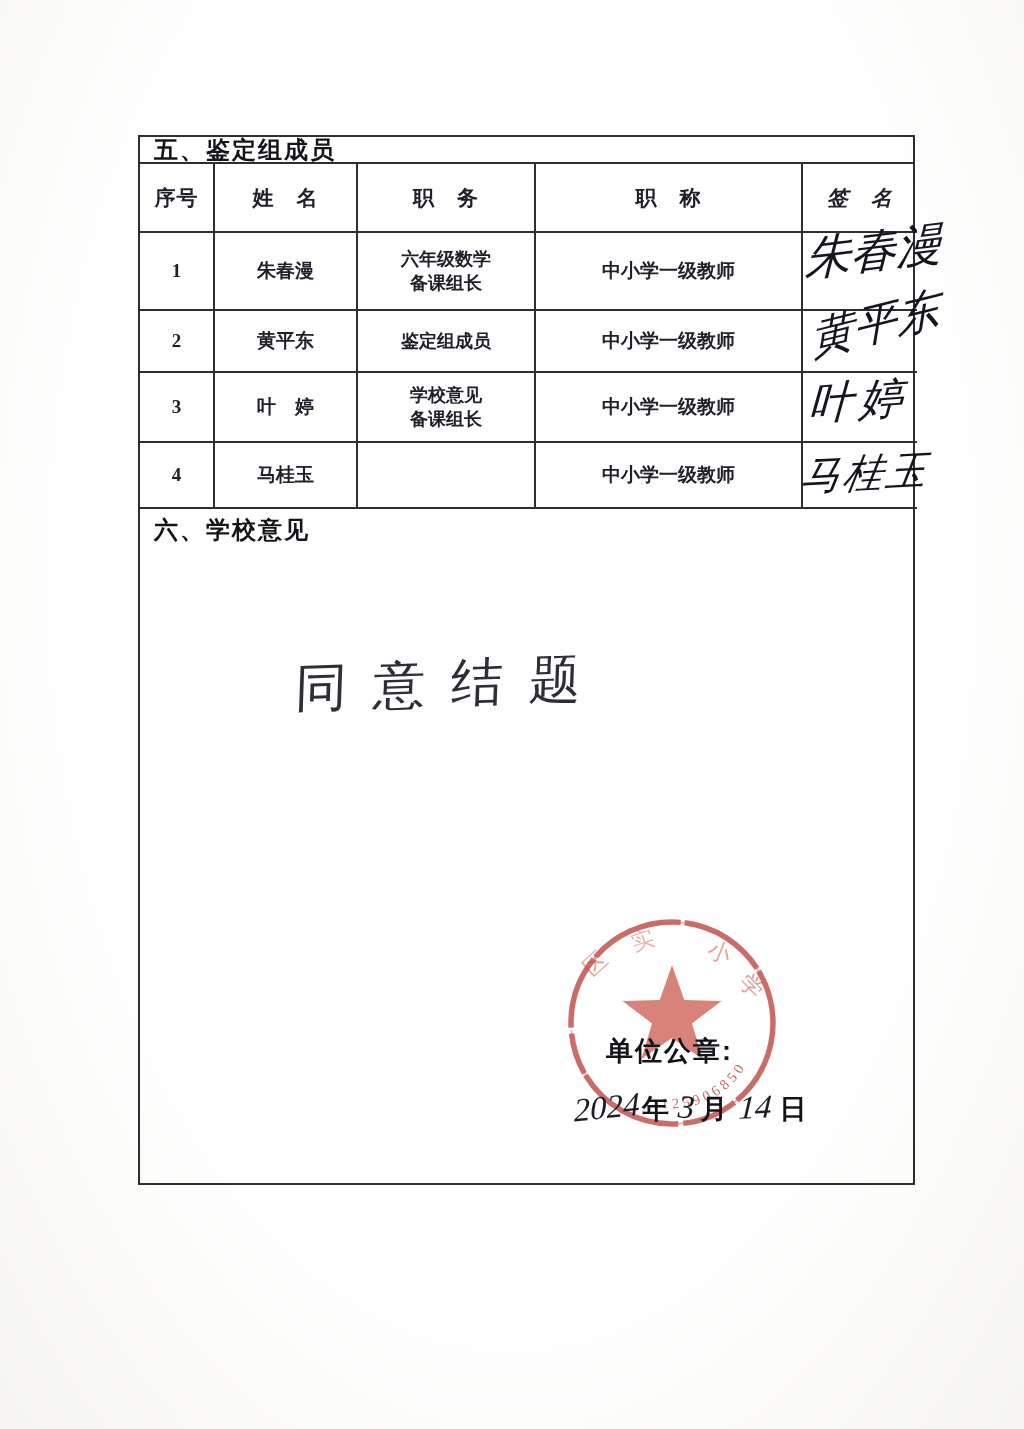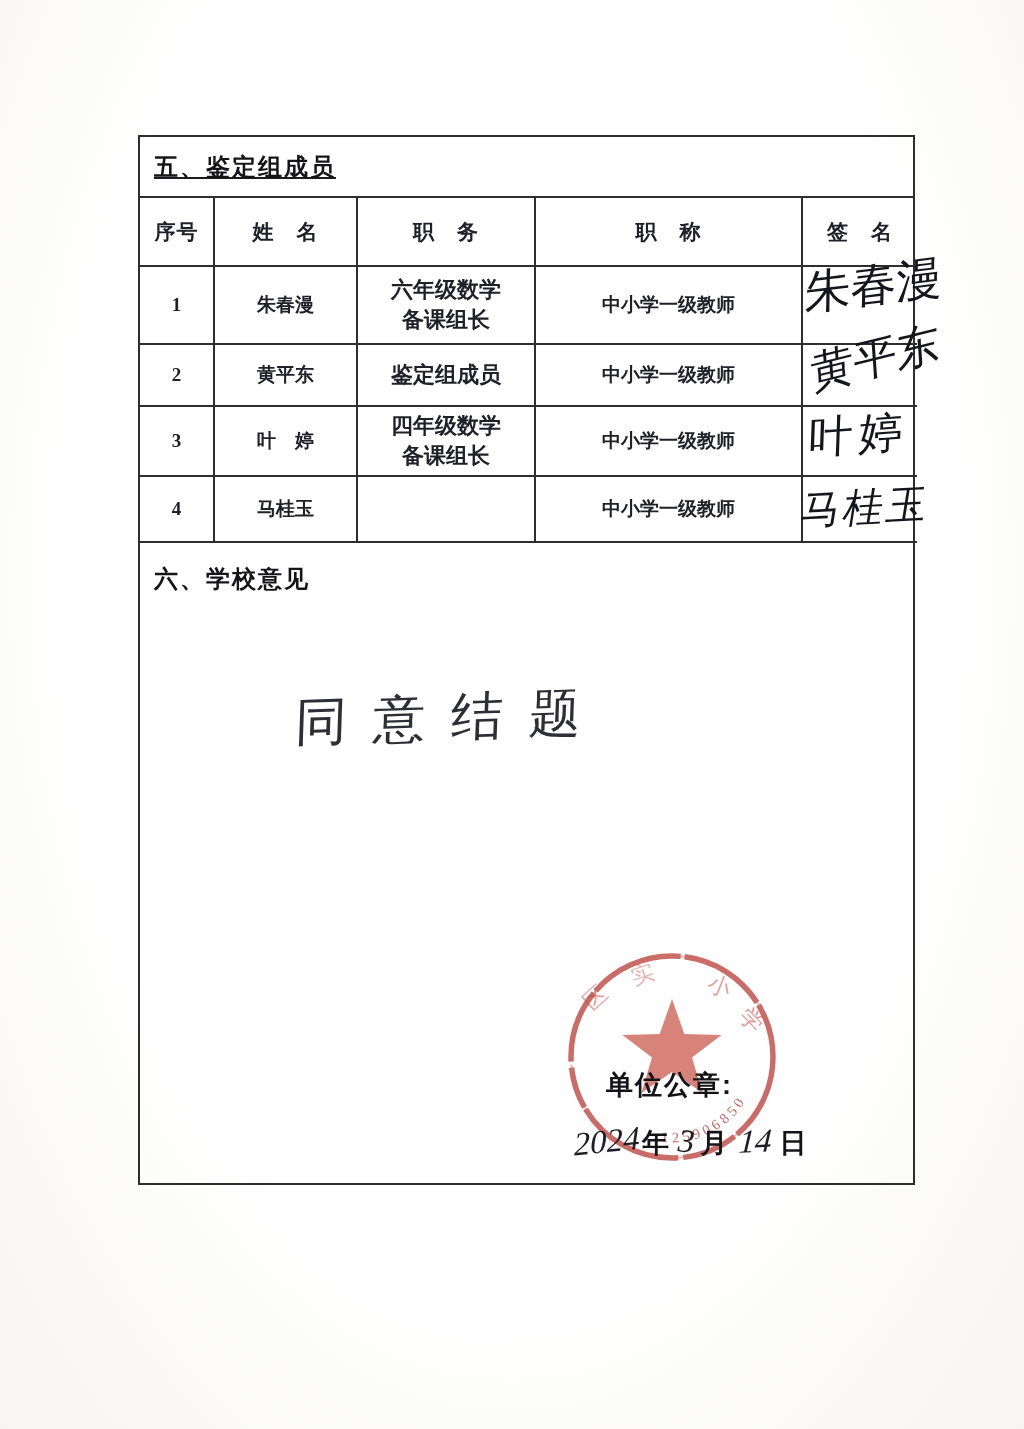--- a/index.html
+++ b/index.html
@@ -14,53 +14,53 @@
   .form-box{
     position:absolute;left:138px;top:135px;width:777px;height:1050px;
     border:2px solid #2e2e2e;box-sizing:border-box;
     display:flex;flex-direction:column;
     background:transparent;
   }
   .sec-title{
     font-weight:bold;font-size:24px;letter-spacing:2px;color:#151519;
   }
   .sec5-title-row{
-    height:61px;border-bottom:2px solid #2e2e2e;
-    display:flex;align-items:center;padding-left:14px;box-sizing:border-box;text-decoration:underline;
+    height:27px;border-bottom:2px solid #2e2e2e;
+    display:flex;align-items:center;padding-left:14px;box-sizing:border-box;
   }
   table.members{
     border-collapse:collapse;table-layout:fixed;width:100%;
   }
   table.members td{
     border:2px solid #2e2e2e;text-align:center;vertical-align:middle;
     font-family:"Liberation Serif", serif;
     font-size:19px;font-weight:600;color:#20202a;
     padding:0 10px;box-sizing:border-box;overflow:visible;
   }
   table.members td:first-child{border-left:none;}
-  table.members td:last-child{border-right:none;}
+  table.members td:last-child{border-right:none;font-style:italic;}
   table.members tr:first-child td{border-top:none;}
   tr.hdr{height:68px;}
   tr.hdr td{font-family:"Liberation Serif", serif;font-size:21px;font-weight:700;letter-spacing:1px;}
   tr.r1{height:78px;} tr.r2{height:62px;} tr.r3{height:70px;} tr.r4{height:66px;}
-  .duty-line{line-height:1.35;font-size:22px;}
+  .duty-line{line-height:1.35;font-size:18px;}
   .duty-line:empty{display:none;}
   td.sig-cell{position:relative;}
   .sig{
     position:absolute;white-space:nowrap;color:#15151d;
     font-size:44px;font-weight:500;
     font-family:"Liberation Serif", serif;
     transform-origin:left center;pointer-events:none;
   }
   .sig-1{left:2px;top:-4px;transform:rotate(-7deg) skewX(-8deg);font-size:46px;}
   .sig-2{left:8px;top:0px;transform:rotate(-14deg) skewX(-10deg);font-size:44px;}
   .sig-3{left:6px;top:2px;transform:rotate(-4deg) skewX(-6deg);letter-spacing:6px;}
   .sig-4{left:-2px;top:6px;transform:rotate(-3deg) skewX(-12deg);font-size:40px;letter-spacing:3px;}
   .sec6{
-    position:relative;flex:1;box-sizing:border-box;padding:20px 0 0 14px;
+    position:relative;flex:1;box-sizing:border-box;padding:5px 0 0 14px;
   }
   .opinion{
     position:absolute;left:155px;top:140px;
     font-size:52px;color:#2e2e37;letter-spacing:26px;white-space:nowrap;
     font-family:"Liberation Serif", serif;
     transform:rotate(-2deg) skewX(-4deg);
   }
   .seal-wrap{position:absolute;left:420px;top:402px;width:224px;height:230px;pointer-events:none;}
   .seal-label{
     position:absolute;left:466px;top:524px;
@@ -128,21 +128,21 @@
       <td>中小学一级教师</td>
       <td class="sig-cell">
         <span class="sig sig-2">黄平东</span>
       </td>
     </tr>
 
     <tr class="r3">
       <td>3</td>
       <td>叶　婷</td>
       <td>
-        <div class="duty-line">四年级数学</div>
+        <div class="duty-line">学校意见</div>
         <div class="duty-line">备课组长</div>
       </td>
       <td>中小学一级教师</td>
       <td class="sig-cell">
         <span class="sig sig-3">叶婷</span>
       </td>
     </tr>
 
     <tr class="r4">
       <td>4</td>

